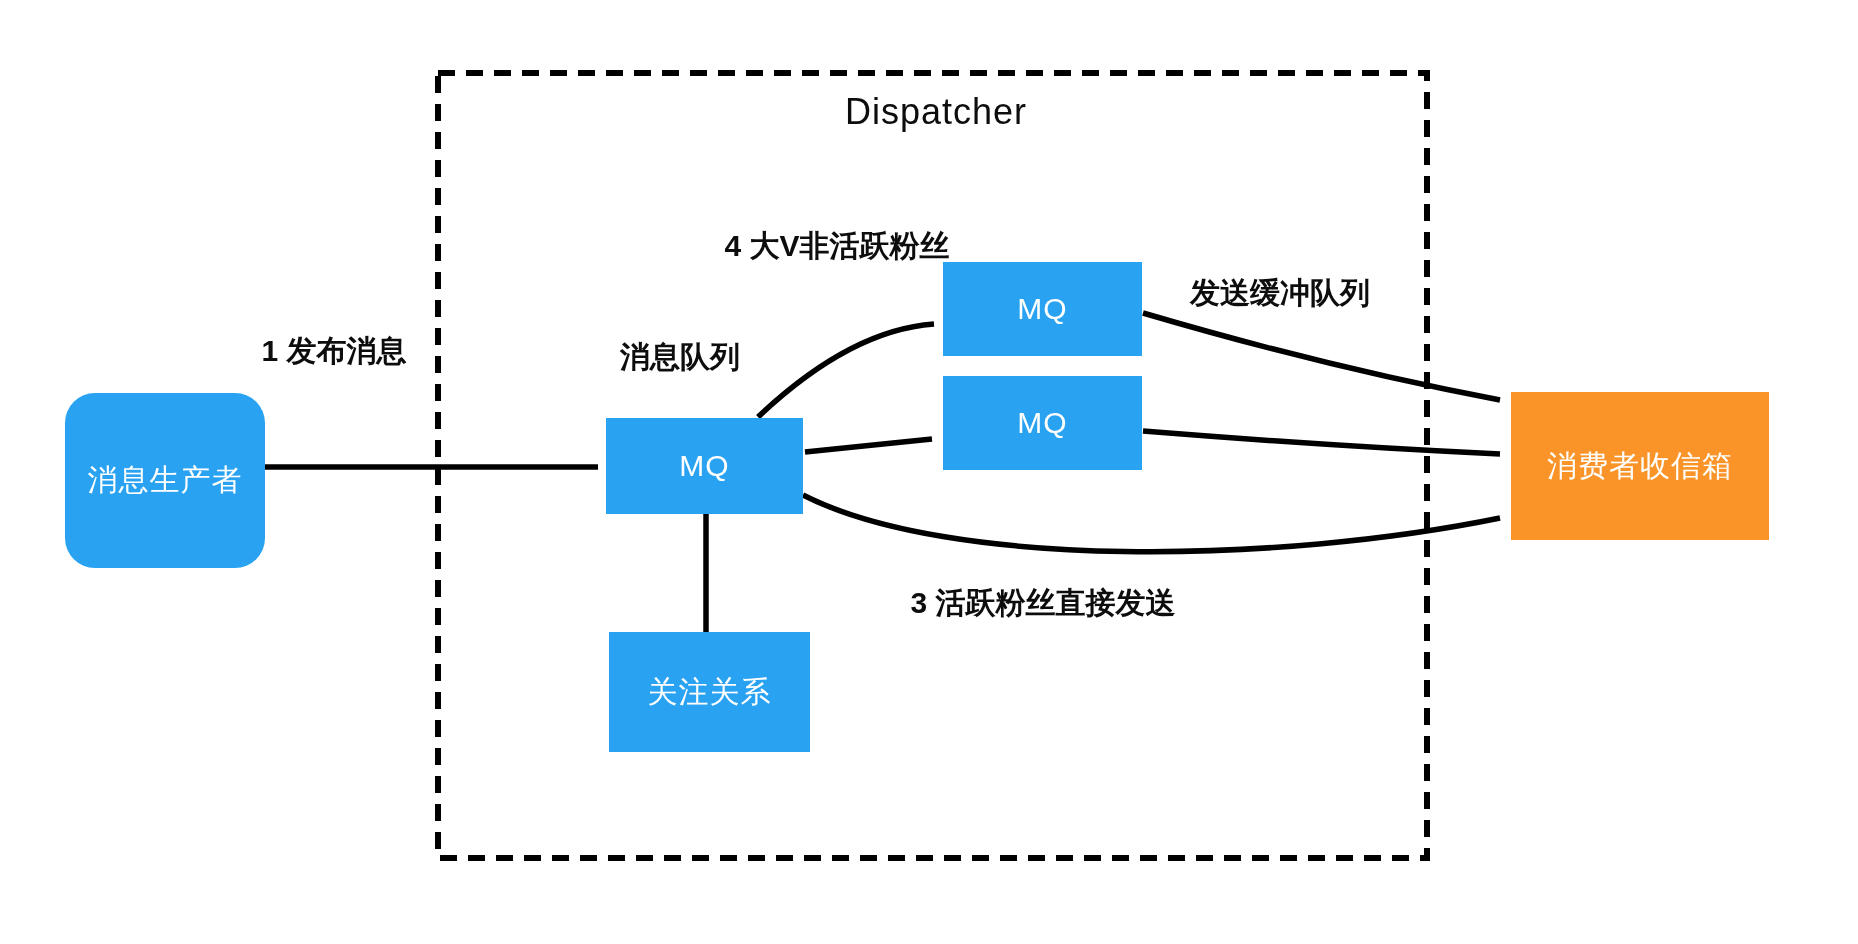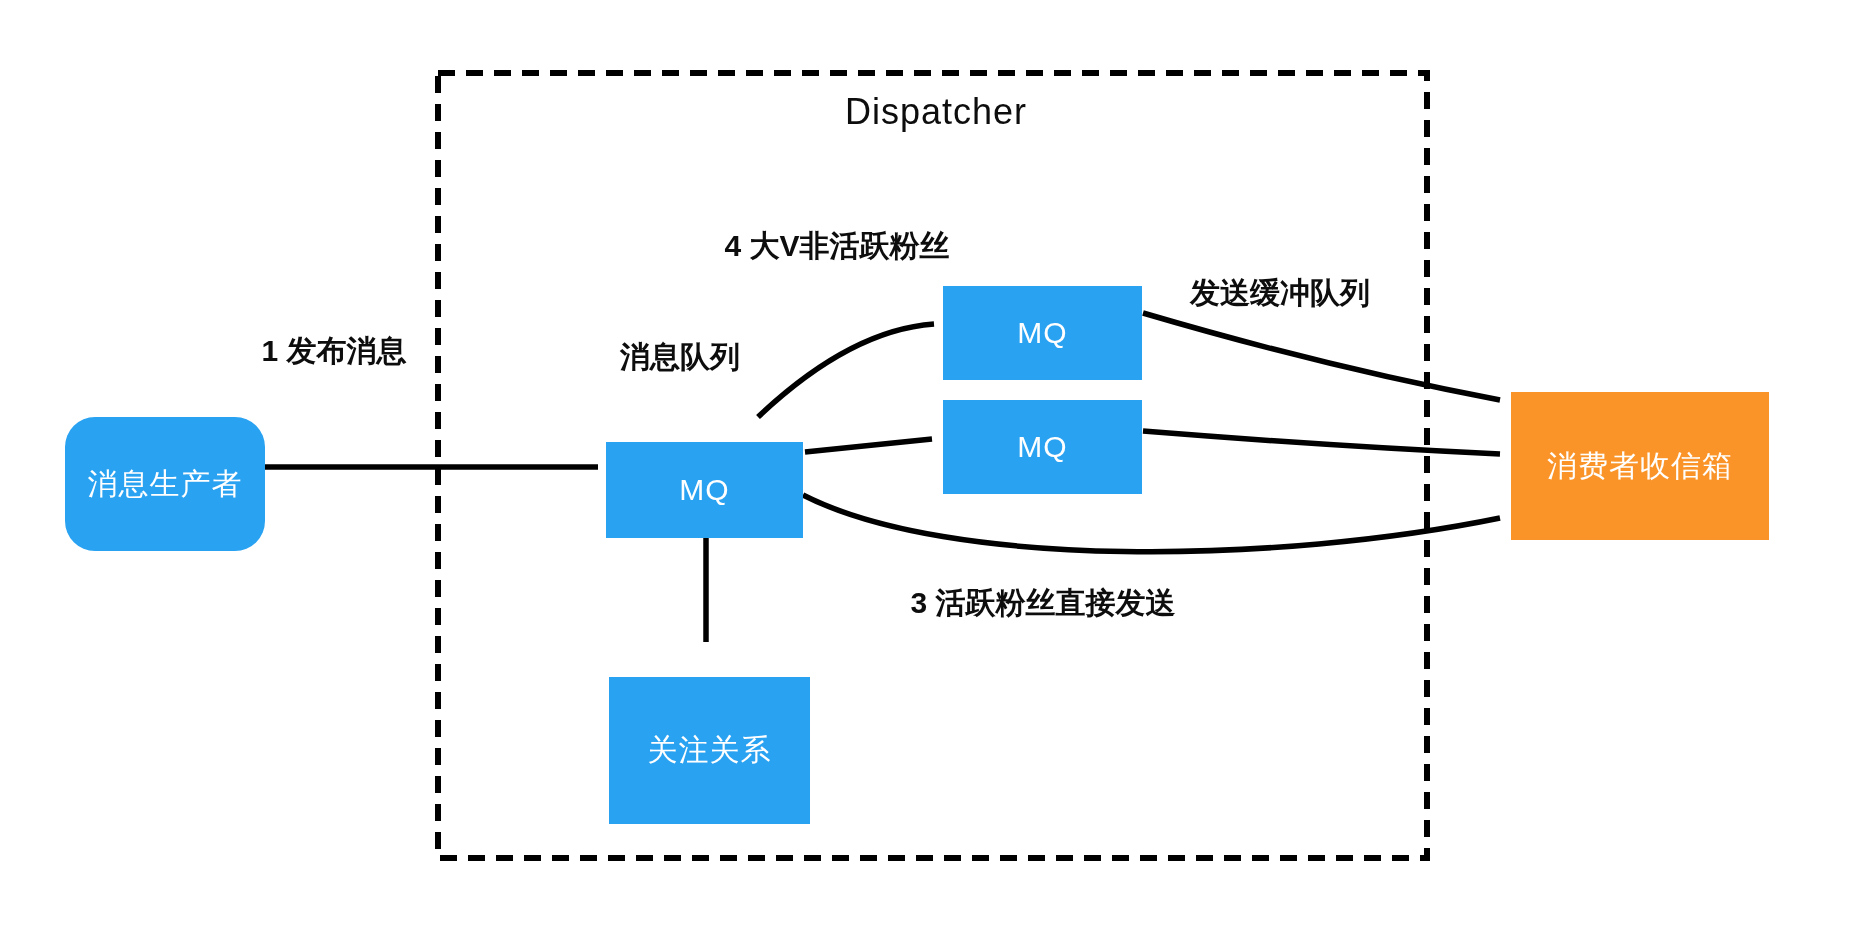--- a/index.html
+++ b/index.html
@@ -25,21 +25,21 @@
     position: absolute;
     display: flex;
     align-items: center;
     justify-content: center;
     color: #ffffff;
     font-size: 30px;
     font-weight: 500;
     letter-spacing: 1px;
     box-sizing: border-box;
   }
-  .node.blue   { background: var(--box-blue, #29a2f2); margin-top: 24px; }
+  .node.blue   { background: var(--box-blue, #29a2f2); }
   .node.orange { background: var(--box-orange, #fa9428); }
   .node.rounded { border-radius: 30px; }
 
   .diagram-label {
     position: absolute;
     transform: translate(-50%, -50%);
     white-space: nowrap;
     color: #0d0d0d;
     font-size: 30px;
     font-weight: 700;
@@ -79,37 +79,37 @@
 
     <path d="M 803 495 C 950 570 1280 563 1500 518" stroke="#000000" stroke-width="5.5" marker-end="url(#arrowhead)"></path>
 
     <path d="M 1143 313 Q 1330 368 1500 400" stroke="#000000" stroke-width="5.5" marker-end="url(#arrowhead)"></path>
 
     <path d="M 1143 431 Q 1330 446 1500 454" stroke="#000000" stroke-width="5.5" marker-end="url(#arrowhead)"></path>
   </svg>
 
   <div class="diagram-title" style="left:936px; top:112px;">Dispatcher</div>
 
-  <div class="node blue rounded" style="left:65px; top:393px; width:200px; height:134px;">
+  <div class="node blue rounded" style="left:65px; top:393px; width:200px; height:175px;">
     <span>消息生产者</span>
   </div>
 
   <div class="node blue" style="left:606px; top:418px; width:197px; height:96px;">
     <span>MQ</span>
   </div>
 
   <div class="node blue" style="left:943px; top:262px; width:199px; height:94px;">
     <span>MQ</span>
   </div>
 
   <div class="node blue" style="left:943px; top:376px; width:199px; height:94px;">
     <span>MQ</span>
   </div>
 
-  <div class="node blue" style="left:609px; top:653px; width:201px; height:147px;">
+  <div class="node blue" style="left:609px; top:632px; width:201px; height:120px;">
     <span>关注关系</span>
   </div>
 
   <div class="node orange" style="left:1511px; top:392px; width:258px; height:148px;">
     <span>消费者收信箱</span>
   </div>
 
   <div class="diagram-label" style="left:334px; top:351px;">1 发布消息</div>
 
   <div class="diagram-label" style="left:680px; top:357px;">消息队列</div>

